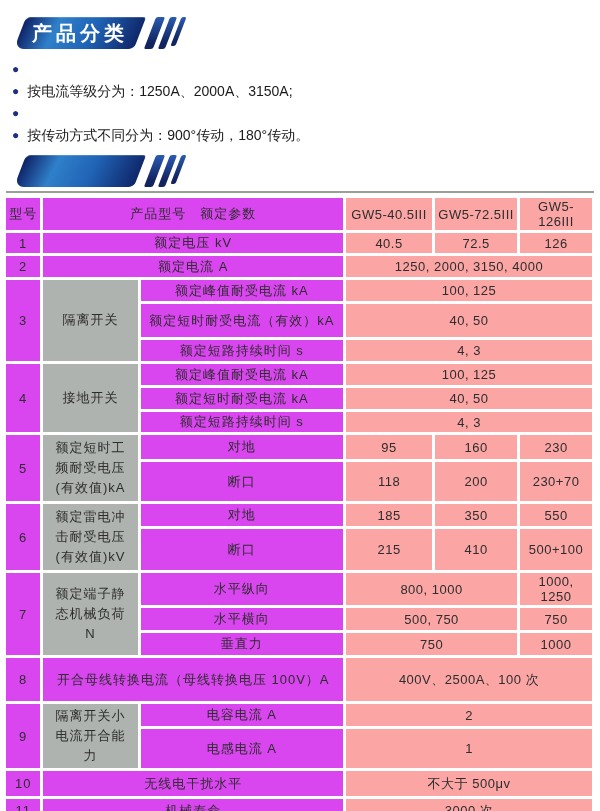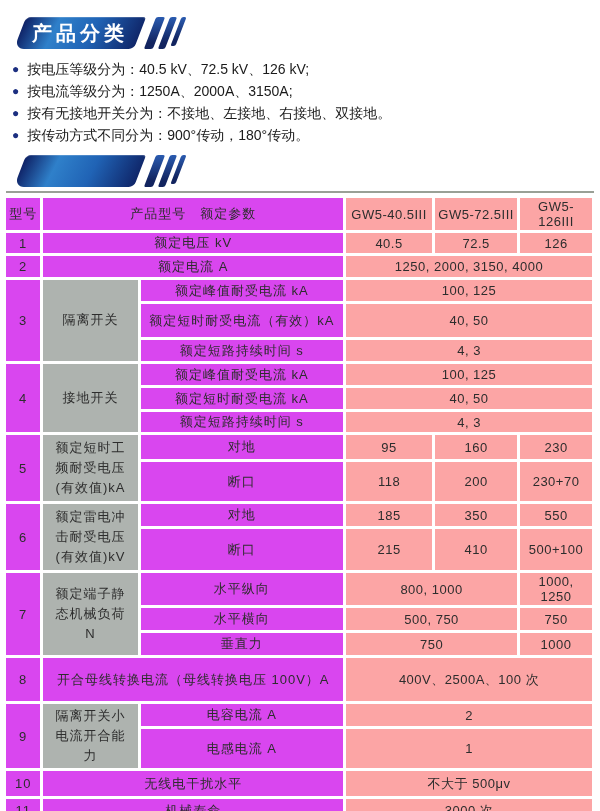--- a/index.html
+++ b/index.html
@@ -55,29 +55,27 @@
   <div class="bn-body"></div>
   <span class="stripe s1"></span>
   <span class="stripe s2"></span>
   <span class="stripe s3"></span>
   <div class="bn-text">产品分类</div>
 </div>
 
 <div class="bullets">
   <div class="bullet-row">
     <span class="bullet-dot">●</span>
-    <span>按电压等级分为：40.5 kV、72.5 kV、126 kV;</span>
   </div>
   <div class="bullet-row">
     <span class="bullet-dot">●</span>
     <span>按电流等级分为：1250A、2000A、3150A;</span>
   </div>
   <div class="bullet-row">
     <span class="bullet-dot">●</span>
-    <span>按有无接地开关分为：不接地、左接地、右接地、双接地。</span>
   </div>
   <div class="bullet-row">
     <span class="bullet-dot">●</span>
     <span>按传动方式不同分为：900°传动，180°传动。</span>
   </div>
 </div>
 
 <div class="banner second">
   <div class="bn-body"></div>
   <span class="stripe s1"></span>

